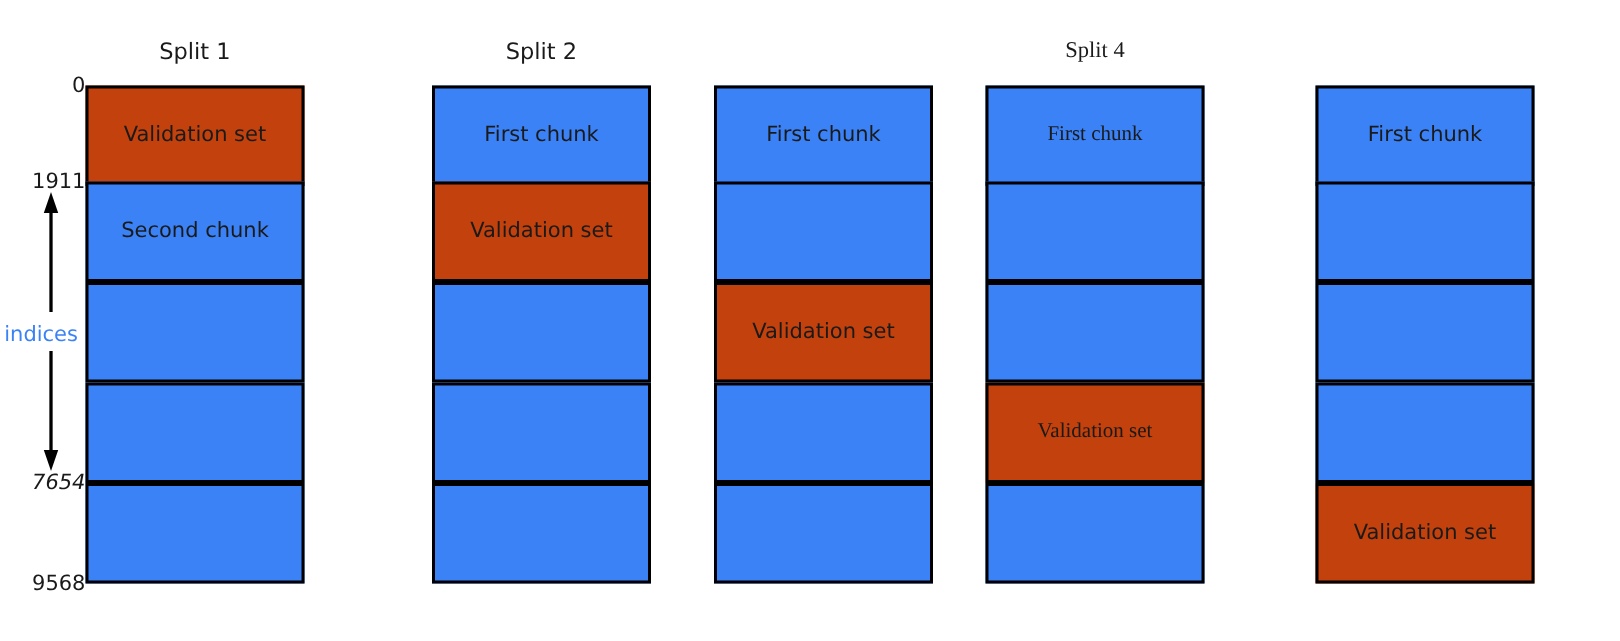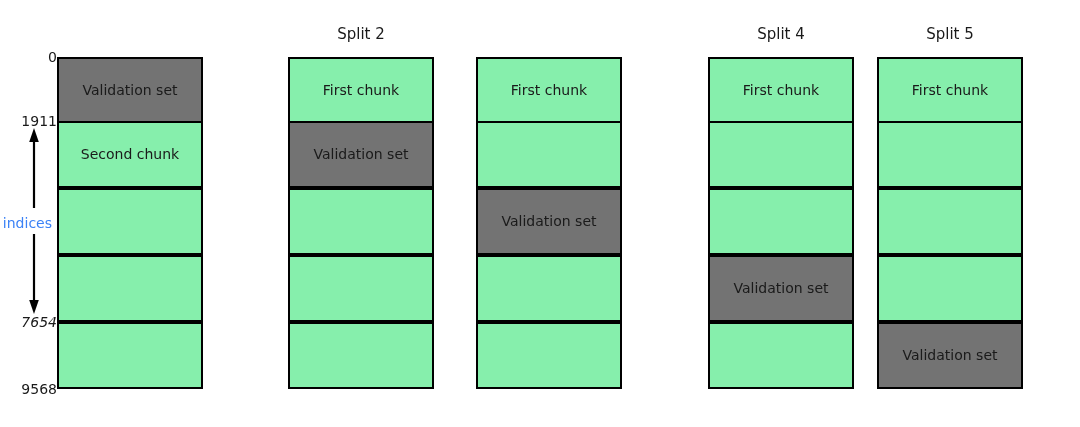--- a/index.html
+++ b/index.html
@@ -81,27 +81,27 @@
     color: #1a1a1a;
     white-space: nowrap;
   }
   .chunk {
     position: absolute;
     left: 0;
     width: 146px;
     height: 66.6px;
     box-sizing: border-box;
     border: 2px solid #000000;
-    background: #86efac;
+    background: #3b82f6;
     display: flex;
     align-items: center;
     justify-content: center;
   }
   .chunk.validation {
-    background: #737373;
+    background: #c2410c;
   }
   .chunk-label {
     font-size: 14px;
     line-height: 16px;
     color: #1a1a1a;
     text-align: center;
     white-space: nowrap;
     pointer-events: none;
   }
 </style>
@@ -126,20 +126,21 @@
 
       <line x1="12" y1="82" x2="12" y2="14" stroke="#000000" stroke-width="2.2"></line>
       <polygon points="12,2 7.2,16 16.8,16" fill="#000000"></polygon>
 
       <line x1="12" y1="108" x2="12" y2="176" stroke="#000000" stroke-width="2.2"></line>
       <polygon points="12,188 7.2,174 16.8,174" fill="#000000"></polygon>
     </svg>
   </div>
 
   <div class="split-column" style="left:57px;">
+    <div class="split-title">Split 1</div>
     <div class="chunk validation" style="top:0px;">
         <span class="chunk-label">Validation set</span>
       </div>
     <div class="chunk" style="top:64px;">
         <span class="chunk-label">Second chunk</span>
       </div>
     <div class="chunk" style="top:131px;">
         <span class="chunk-label"></span>
       </div>
     <div class="chunk" style="top:198px;">
@@ -180,41 +181,40 @@
         <span class="chunk-label">Validation set</span>
       </div>
     <div class="chunk" style="top:198px;">
         <span class="chunk-label"></span>
       </div>
     <div class="chunk" style="top:265px;">
         <span class="chunk-label"></span>
       </div>
   </div>
 
-  <div class="split-column" style="left:708px;">
+  <div class="split-column" style="left:657px;font-family:Liberation Serif, serif;">
     <div class="split-title">Split 4</div>
     <div class="chunk" style="top:0px;">
         <span class="chunk-label">First chunk</span>
       </div>
     <div class="chunk" style="top:64px;">
         <span class="chunk-label"></span>
       </div>
     <div class="chunk" style="top:131px;">
         <span class="chunk-label"></span>
       </div>
     <div class="chunk validation" style="top:198px;">
         <span class="chunk-label">Validation set</span>
       </div>
     <div class="chunk" style="top:265px;">
         <span class="chunk-label"></span>
       </div>
   </div>
 
   <div class="split-column" style="left:877px;">
-    <div class="split-title">Split 5</div>
     <div class="chunk" style="top:0px;">
         <span class="chunk-label">First chunk</span>
       </div>
     <div class="chunk" style="top:64px;">
         <span class="chunk-label"></span>
       </div>
     <div class="chunk" style="top:131px;">
         <span class="chunk-label"></span>
       </div>
     <div class="chunk" style="top:198px;">

